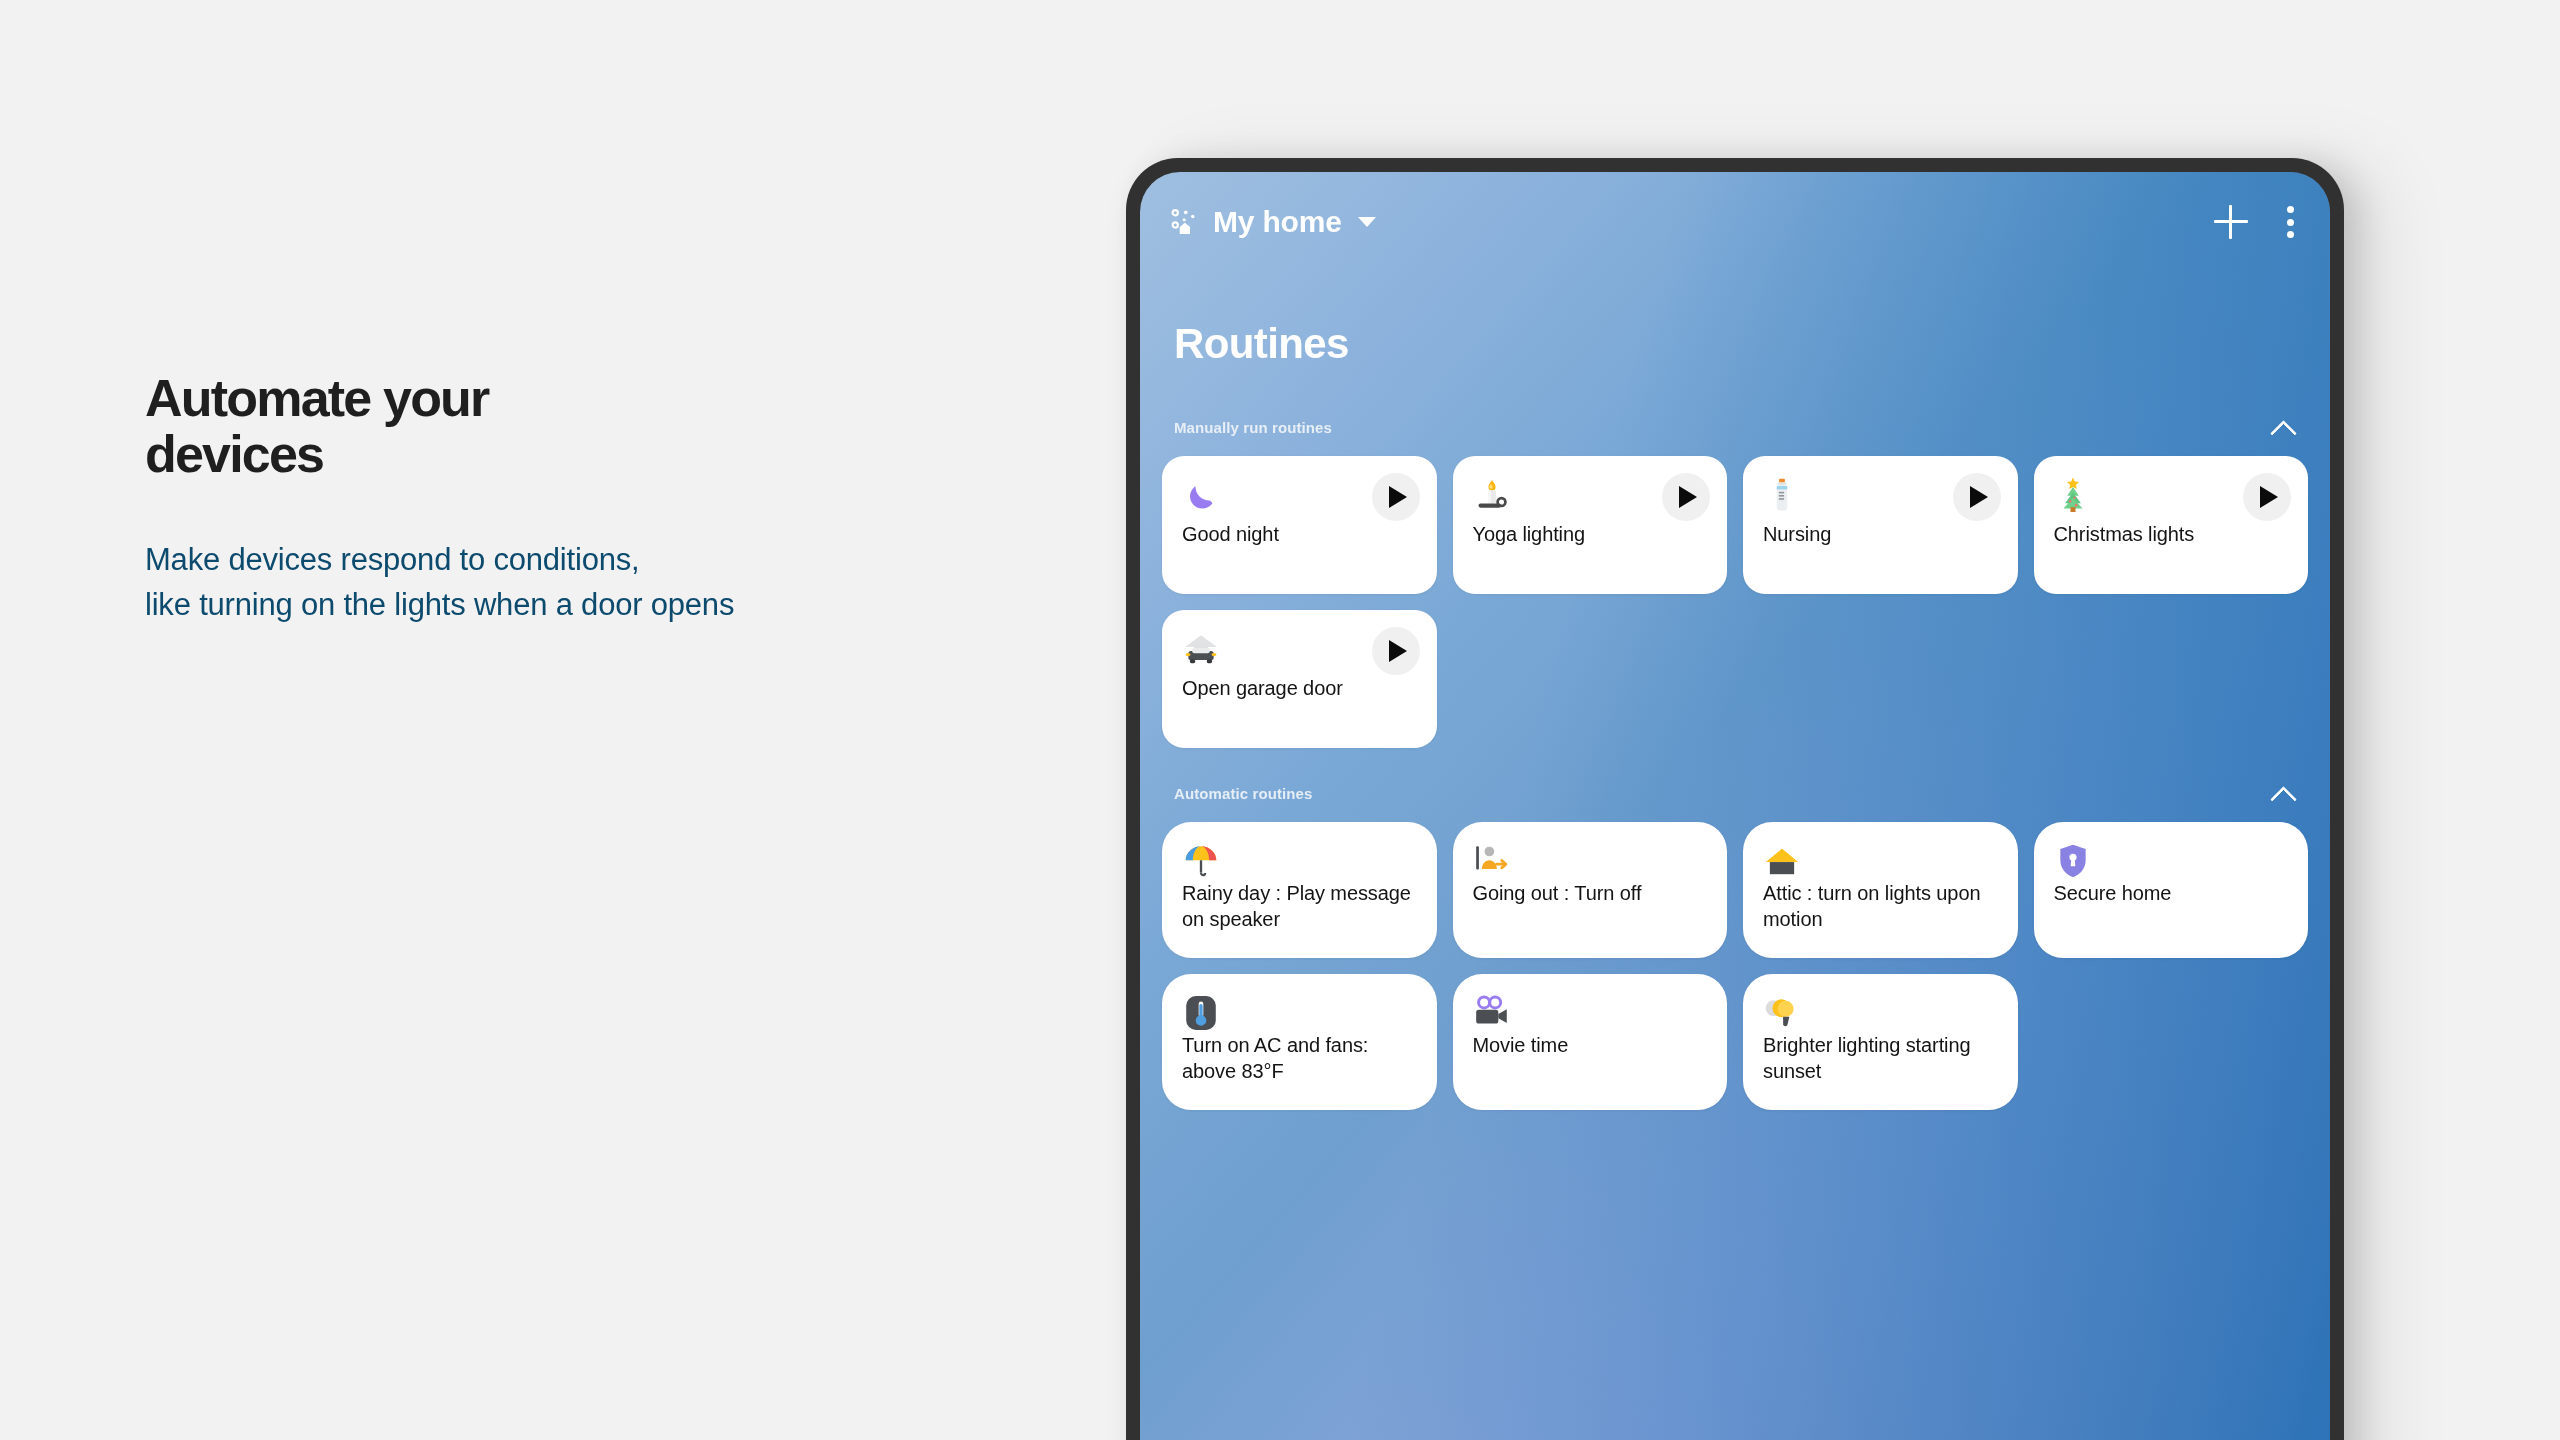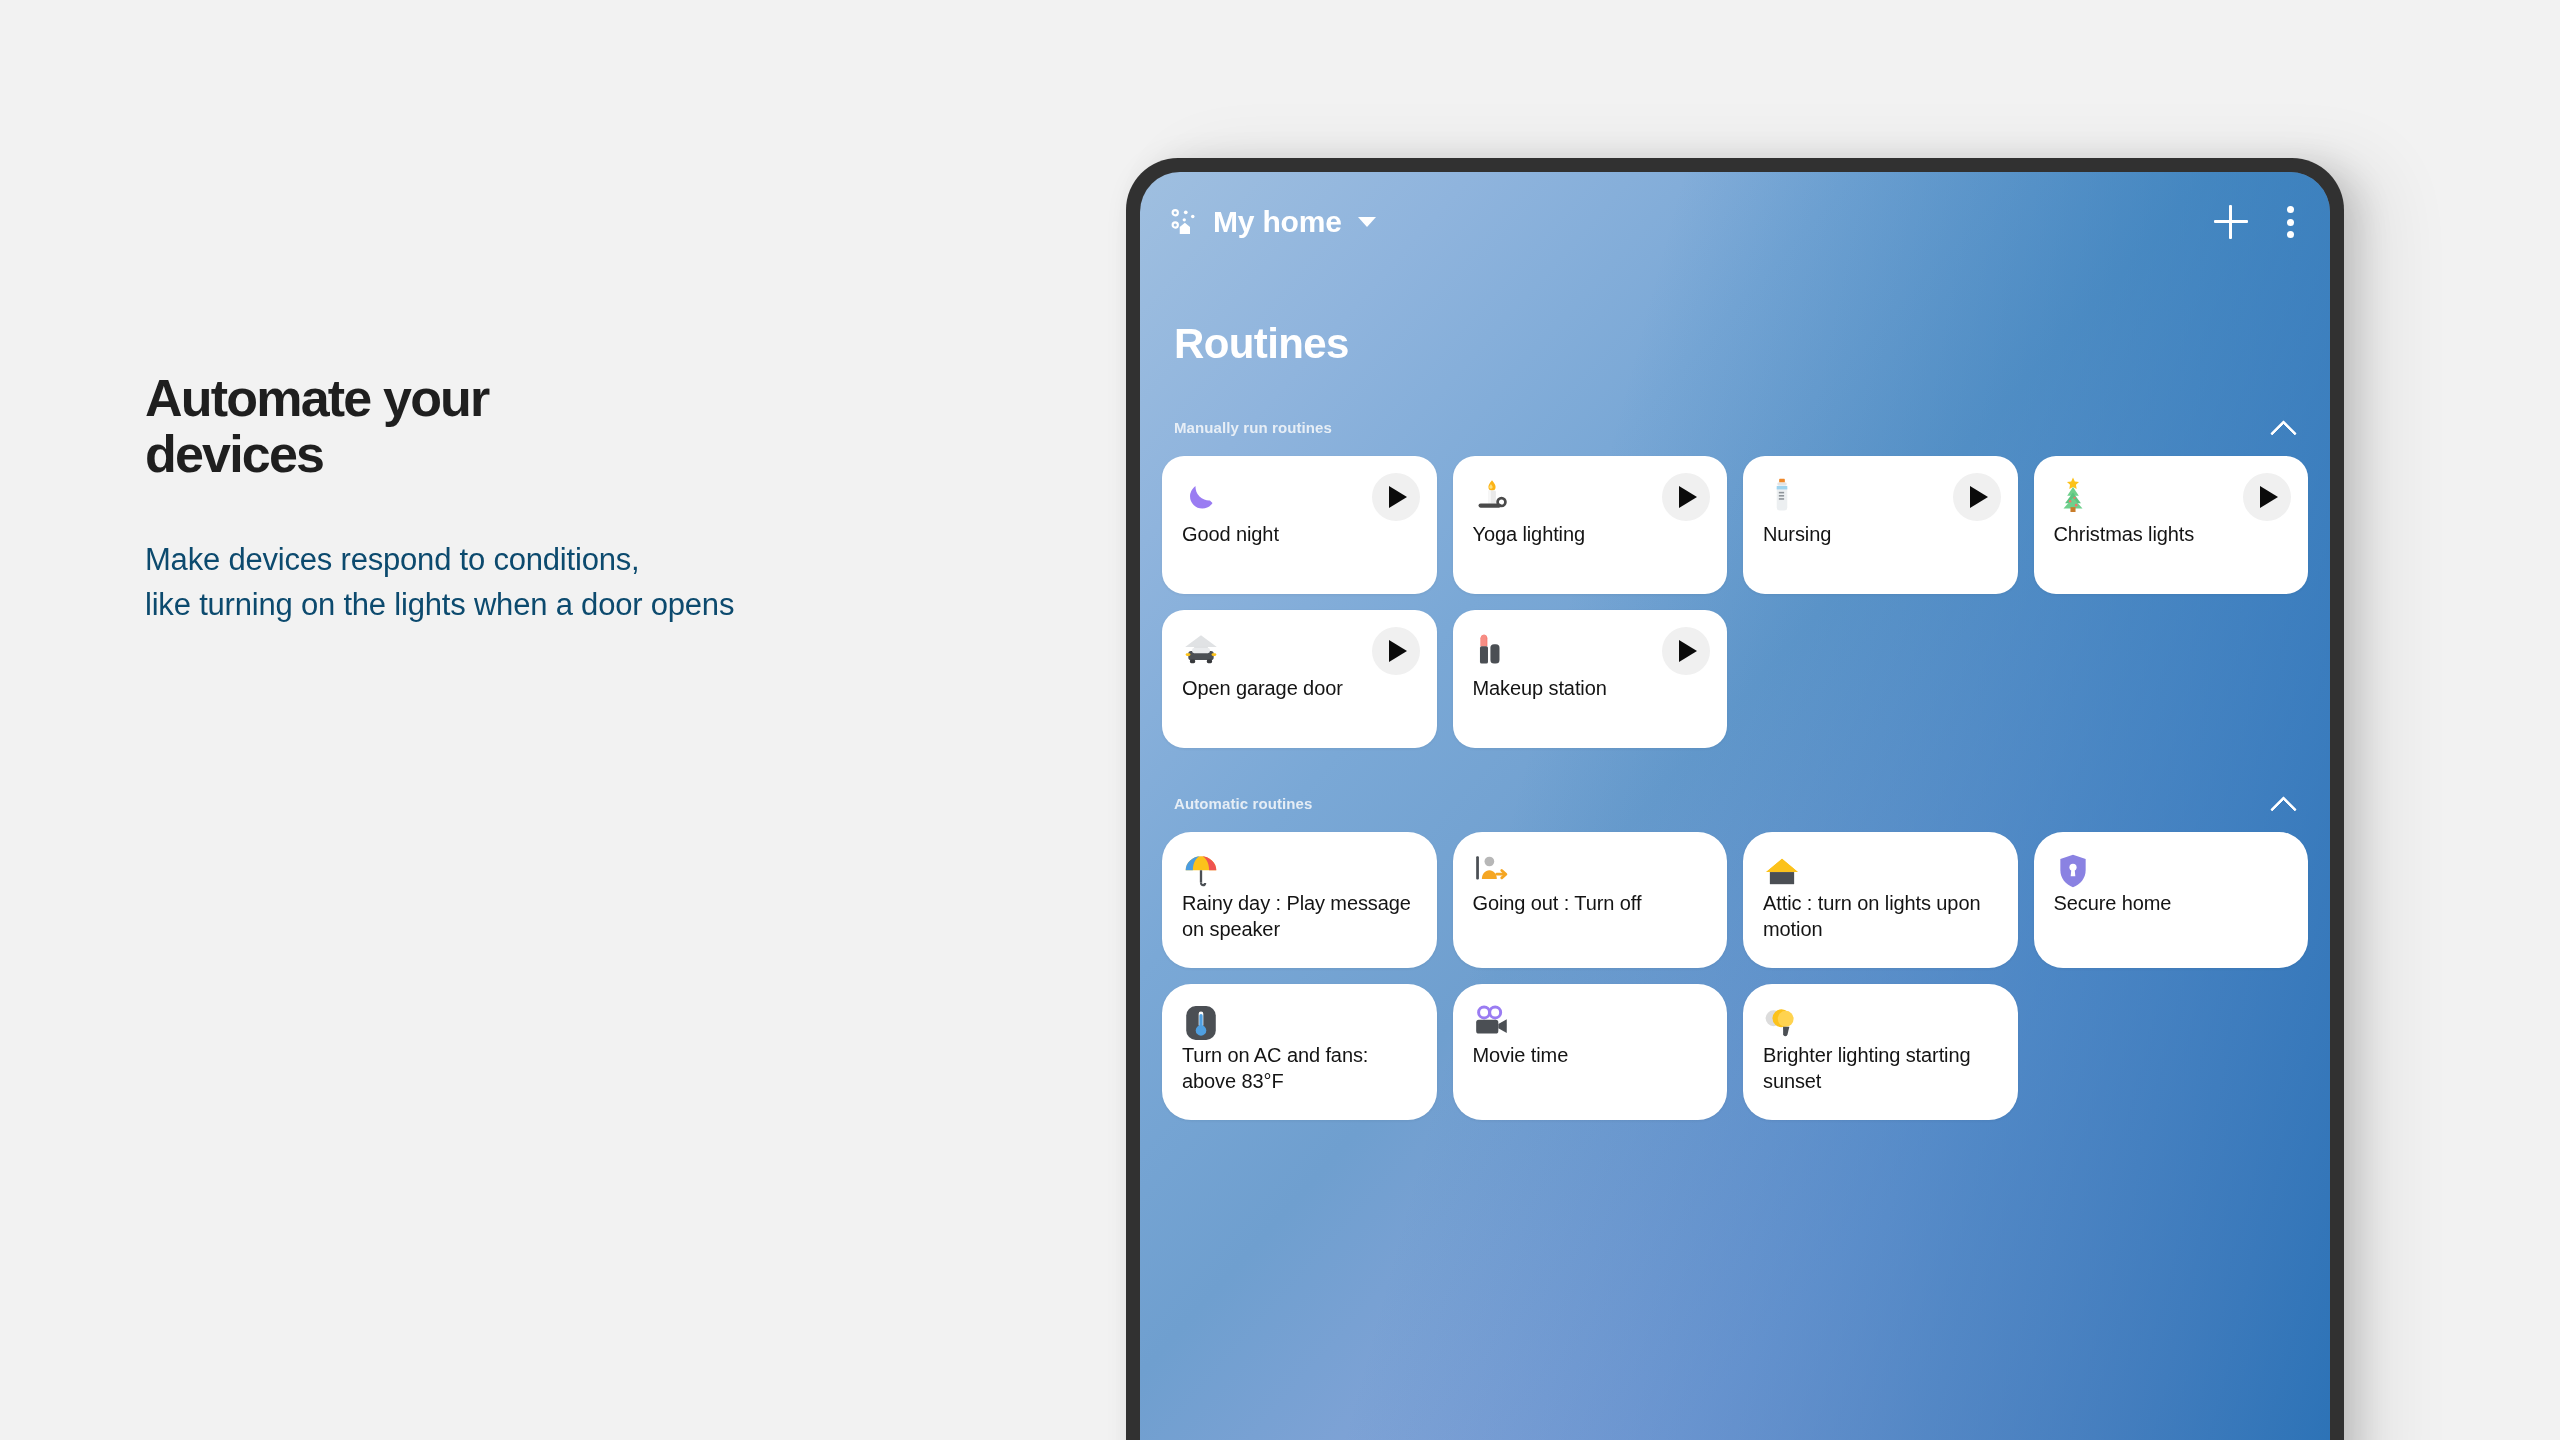--- a/index.html
+++ b/index.html
@@ -173,21 +173,21 @@
     font-weight: 700;
     letter-spacing: -0.6px;
     padding: 48px 12px 0 12px;
   }
 
   
   .section {
     padding: 0 0 0 0;
     margin-top: 42px;
   }
-  .section.second { margin-top: 38px; }
+  .section.second { margin-top: 28px; }
 
   .section-head {
     display: flex;
     align-items: center;
     padding: 0 12px 0 12px;
     height: 34px;
   }
 
   .section-label {
     color: #eef3f8;
@@ -420,36 +420,20 @@
                   <rect x="23.5" y="28" width="5" height="3.5" rx="1.4" fill="#37393c"></rect>
                 </svg>
               </span>
               <span class="play-btn">
                   <span class="tri"></span>
                 </span>
             </div>
             <div class="card-label">Open garage door</div>
           </div>
 
-          <div class="routine-card">
-            <div class="card-top">
-              <span>
-                <svg class="card-emoji" viewBox="0 0 36 36">
-                  <path d="M10.4 4.5c1.8 0 3.2 1.6 3.2 3.4v7.6H7.2V7.9c0-1.8 1.4-3.4 3.2-3.4z" fill="#f2756b"></path>
-                  <path d="M10.4 4.5c1 0 1.8.5 2.4 1.3v9.7H7.2V7.9c0-1.8 1.4-3.4 3.2-3.4z" fill="#f78d84"></path>
-                  <rect x="6.6" y="15.3" width="7.6" height="16.5" rx="1.6" fill="#4b4f54"></rect>
-                  <rect x="16.5" y="13.5" width="8.6" height="18.3" rx="3.4" fill="#4b4f54"></rect>
-                </svg>
-              </span>
-              <span class="play-btn">
-                  <span class="tri"></span>
-                </span>
-            </div>
-            <div class="card-label">Makeup station</div>
-          </div>
 
           <div></div>
           <div></div>
         </div>
       </div>
 
       <div class="section second">
         <div class="section-head">
           <span class="section-label">Automatic routines</span>
           <span class="section-head-spacer"></span>

